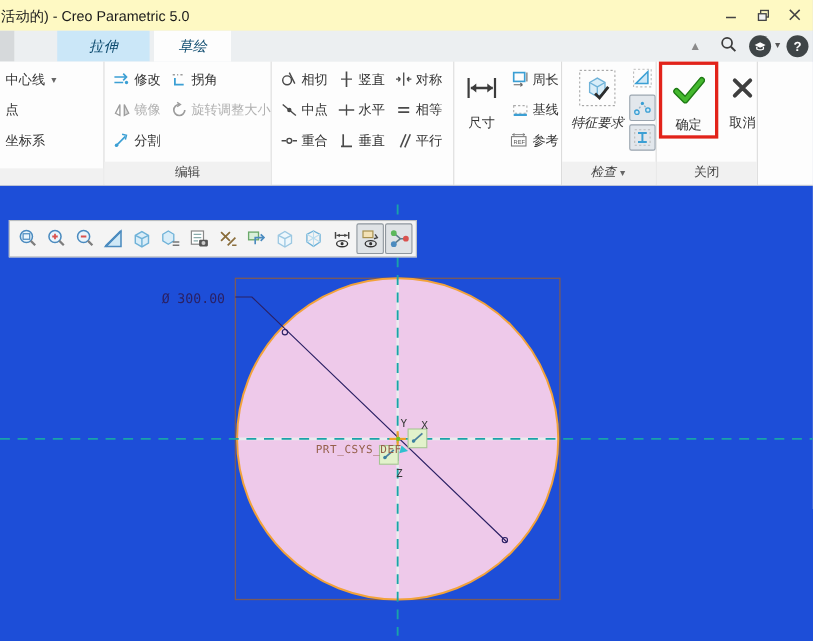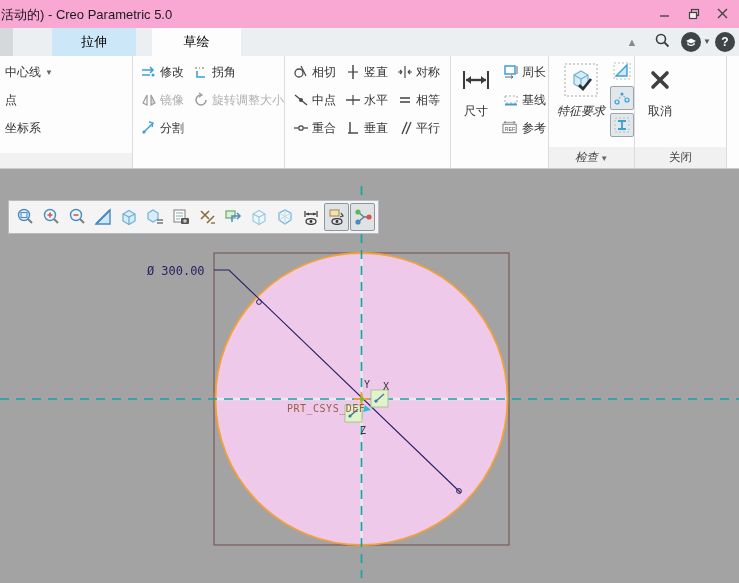--- a/index.html
+++ b/index.html
@@ -1,33 +1,33 @@
 <!DOCTYPE html>
 <html><head>
 <meta charset="utf-8">
 <style>
   * { box-sizing: border-box; margin: 0; padding: 0; }
   html,body { width: 739px; height: 583px; overflow: hidden; }
   body { font-family: "Liberation Sans", sans-serif; background: #e9ebee; position: relative; }
 
   
-  #titlebar { position: absolute; left:0; top:0; width:739px; height:28px; background:#f9a8d4; }
+  #titlebar { position: absolute; left:0; top:0; width:739px; height:28px; background:#fef9c3; }
   #title-text { position:absolute; left:1px; top:6px; font-size:13px; color:#1a1a1a; white-space:nowrap; }
   .winbtn { position:absolute; top:5px; width:26px; height:18px; text-align:center; line-height:17px;
             font-size:12px; color:#444; cursor:default; }
   .winbtn svg { vertical-align:middle; }
   #btn-min { right:62px; } #btn-restore { right:32px; } #btn-close { right:4px; }
 
   
   #tabrow { position:absolute; left:0; top:28px; width:739px; height:28px; background:#eceff1; }
-  .tab { position:absolute; top:0; height:28px; padding:0 20px; font-size:13px; 
-         color:#000000; line-height:28px; text-align:center; }
+  .tab { position:absolute; top:0; height:28px; padding:0 20px; font-size:13px; font-style:italic;
+         color:#0c4a6e; line-height:28px; text-align:center; }
   #tab-stub { left:0; width:13px; padding:0; background:#d6d9db; }
   #tab-lashen { left:52px; width:84px; background:#cbe7f8; }
-  #tab-caohui { left:152px; width:89px; background:#fdfdfd; }
+  #tab-caohui { left:140px; width:70px; background:#fdfdfd; }
   .tr-icon { position:absolute; top:3px; width:22px; height:22px; text-align:center; line-height:22px; }
   .tr-circle { background:#3f4547; color:#fff; border-radius:50%; width:20px; height:20px; top:4px;
                font-size:12px; font-weight:bold; line-height:20px; }
   #icon-collapse { right:96px; color:#8a8a8a; font-size:11px; }
   #icon-search { right:66px; }
   #icon-community { right:38px; }
   #icon-community-caret { right:26px; color:#555; font-size:8px; width:12px;}
   #icon-help { right:4px; }
 
   
@@ -49,21 +49,21 @@
   .bigbtn .blabel { margin-top:4px; white-space:nowrap; }
   .textitem { display:flex; align-items:center; height:28px; font-size:12px; color:#333; padding:0 2px; }
   .textitem .caret { font-size:8px; color:#666; margin-left:4px; }
   .iconstack { display:flex; flex-direction:column; justify-content:flex-start; gap:3px; padding-top:1px;}
   .stackbtn { width:24px; height:24px; display:flex; align-items:center; justify-content:center;
               border:1px solid transparent; border-radius:2px; }
   .stackbtn.pressed { background:#e2e7ec; border-color:#9aa5af; }
   .red-box { border:3px solid #e2231a; padding:1px 2px; margin:-2px 0 0 -1px; }
 
   
-  #canvas { position:absolute; left:0; top:169px; width:739px; height:414px; background:#a3a3a3; }
+  #canvas { position:absolute; left:0; top:169px; width:739px; height:414px; background:#1d4ed8; }
 
   
   #gfxbar { position:absolute; left:8px; top:200px; height:34px; background:#f4f4f4;
             border:1px solid #b9bdc1; display:flex; align-items:center; padding:0 3px; gap:1px; }
   .gbtn { width:25px; height:28px; display:flex; align-items:center; justify-content:center;
           border:1px solid transparent; border-radius:2px; cursor:default; }
   .gbtn.pressed { background:#dfe3e6; border-color:#8f979e; }
 
   .mono { font-family:"DejaVu Sans Mono", monospace; }
 </style>
@@ -105,21 +105,21 @@
     <svg width="14" height="14" style="margin-top:3px">
         <path d="M2,6 L7,3.5 L12,6 L7,8.5 Z" fill="#fff"></path>
         <path d="M4,7.5 V9.5 Q7,11.3 10,9.5 V7.5" fill="none" stroke="#fff" stroke-width="1.2"></path>
       </svg>
   </span>
   <span class="tr-icon" id="icon-community-caret">▼</span>
   <span class="tr-icon tr-circle" id="icon-help">?</span>
 </div>
 
 <div id="ribbon">
-    <div class="rgroup" style="width: 133px; gap: 11px;">
+    <div class="rgroup" style="width: 95px; gap: 11px;">
       <div class="rgroup-body">
         <div class="rcol">
           <div class="textitem">
             <span>中心线</span>
             <span class="caret">▼</span>
           </div>
           <div class="textitem">
             <span>点</span>
           </div>
           <div class="textitem">
@@ -176,20 +176,21 @@
             <span class="ric" style="display: inline-flex; align-items: center; justify-content: center; width: 17px; height: 17px;">
               <svg width="16" height="16" viewBox="0 0 16 16">
                 <path d="M13,8 A5,5 0 1 1 8,3" fill="none" stroke="#9c9c9c" stroke-width="1.5"></path>
                 <path d="M6,1 L9,3 L6,5" fill="none" stroke="#9c9c9c" stroke-width="1.3"></path>
               </svg>
             </span>
             <span>旋转调整大小</span>
           </div>
         </div>
       </div>
+      <div class="rgroup-label">编辑</div>
     </div>
     <div class="rgroup" style="width: 166px;">
       <div class="rgroup-body">
         <div class="rcol">
           <div class="ritem">
             <span class="ric" style="display: inline-flex; align-items: center; justify-content: center; width: 17px; height: 17px;">
               <svg width="16" height="16" viewBox="0 0 16 16">
                 <circle cx="6" cy="9" r="4" fill="none" stroke="#4a4a4a" stroke-width="1.3"></circle>
                 <line x1="8" y1="2" x2="13" y2="12" stroke="#4a4a4a" stroke-width="1.3"></line>
               </svg>
@@ -370,20 +371,35 @@
               </svg>
             </span>
           </div>
         </div>
       </div>
       <div class="rgroup-label">检查<span class="caret"> ▼</span></div>
     </div>
     <div class="rgroup" style="width: 92px;">
       <div class="rgroup-body">
         <div class="rcol">
+          <div class="red-box">
+            <div class="bigbtn">
+              <div class="bic">
+                <span style="display: inline-flex; align-items: center; justify-content: center;">
+                  <svg width="30" height="26" viewBox="0 0 30 26">
+                    <path d="M4,14 L12,22 L27,4" fill="none" stroke="#1e7a14" stroke-width="6" stroke-linecap="round" stroke-linejoin="round"></path>
+                    <path d="M4,14 L12,22 L27,4" fill="none" stroke="#44b82e" stroke-width="3.6" stroke-linecap="round" stroke-linejoin="round"></path>
+                  </svg>
+                </span>
+              </div>
+              <div class="blabel">确定</div>
+            </div>
+          </div>
+        </div>
+        <div class="rcol">
           <div class="bigbtn">
             <div class="bic">
               <span style="display: inline-flex; align-items: center; justify-content: center;">
                 <svg width="24" height="24" viewBox="0 0 24 24">
                   <path d="M5,5 L19,19 M19,5 L5,19" stroke="#3f3f3f" stroke-width="3.6" stroke-linecap="round"></path>
                 </svg>
               </span>
             </div>
             <div class="blabel">取消</div>
           </div>

